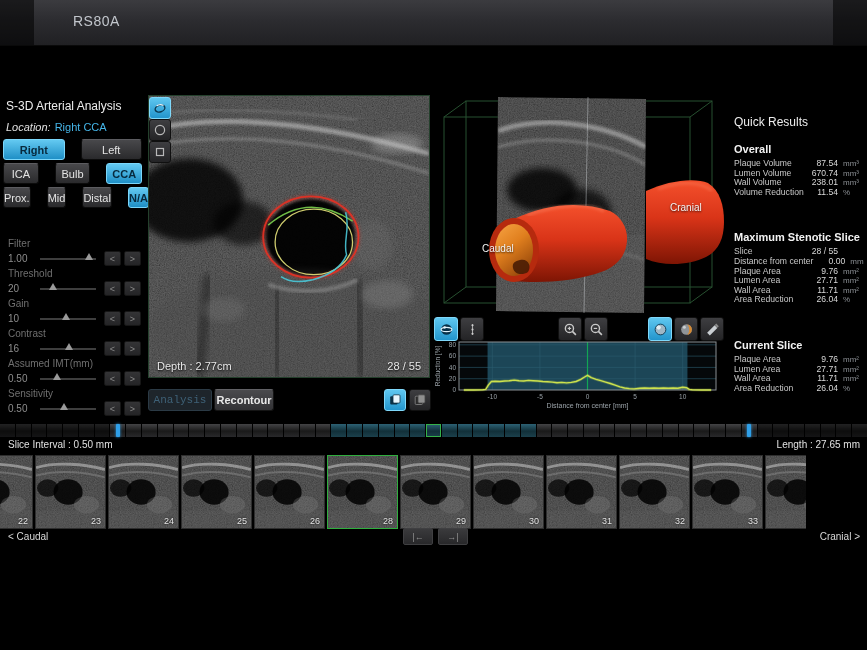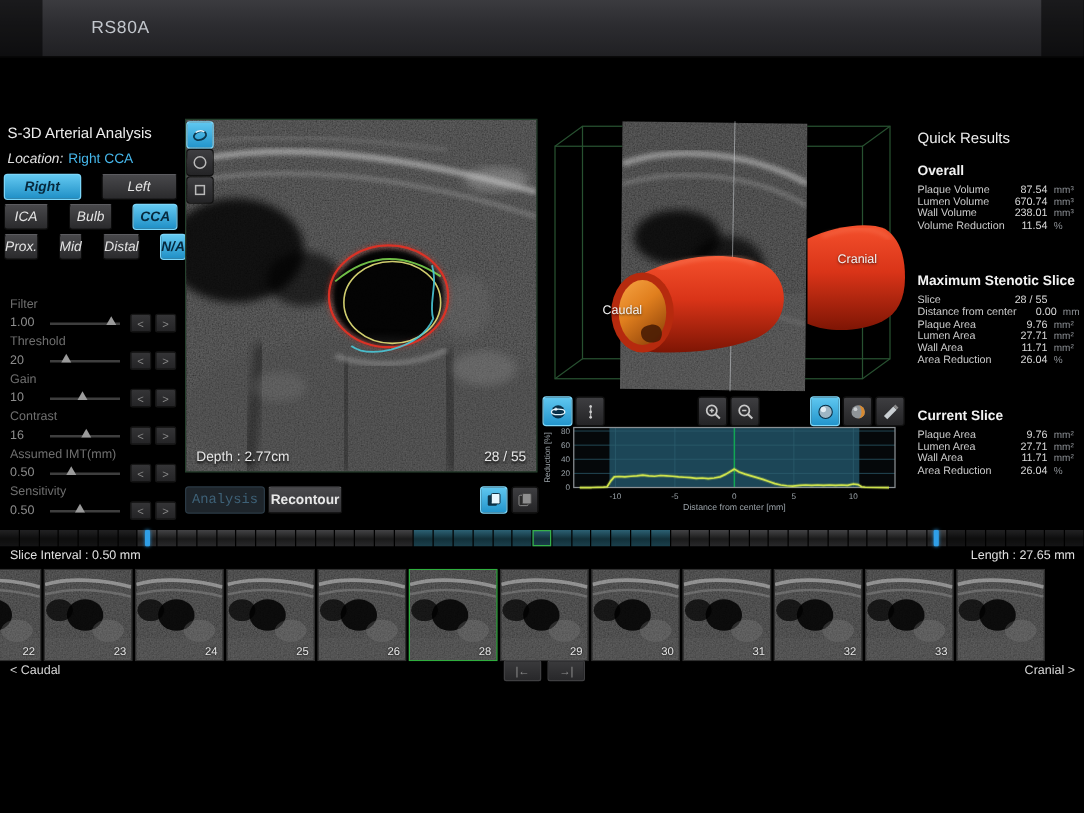--- a/index.html
+++ b/index.html
@@ -14,21 +14,21 @@
   .corner.left{left:0}.corner.right{right:0}
   #app-title{position:absolute;left:73px;top:13px;font-size:14px;font-weight:normal;
     color:#c2c6cc;letter-spacing:.5px;}
 
   
   #left-panel{position:absolute;left:0;top:95px;width:145px;color:#ddd;}
   .panel-title{margin:4px 0 8px 6px;font-size:12px;color:#ededed;}
   .location-row{margin:0 0 6px 6px;font-size:11px;}
   .loc-label{color:#e0e0e0;font-style:italic;}
   .loc-value{color:#45b5e8;margin-left:4px;}
-  .btn-row{display:flex;gap:16px;margin:0 3px 3px 3px;font-style:italic;}
+  .btn-row{display:flex;gap:16px;margin:0 3px 3px 3px;}
   .seg-btn{flex:1;height:19px;display:flex;align-items:center;justify-content:center;
     font-size:11px;color:#e4e4e4;border-radius:3px;cursor:default;
     background:linear-gradient(180deg,#48484b 0%,#2a2a2c 100%);
     border:1px solid #0c0c0c;border-top-color:#5c5c60;}
   .seg-btn.selected{background:linear-gradient(180deg,#63c9f1 0%,#1f8fc6 100%);
     border-color:#7bd6fa;color:#07293d;font-weight:bold;}
   #sliders{margin-top:30px;padding:0 4px 0 8px;}
   .slider-block{height:30px;}
   .slider-label{font-size:10px;color:#6f6f6f;height:12px;line-height:12px;}
   .slider-row{display:flex;align-items:center;height:17px;}
@@ -63,41 +63,41 @@
   .tool-btn{position:absolute;top:317px;width:22px;height:22px;border-radius:3px;
     background:linear-gradient(#3e3e41,#242426);border:1px solid #101010;
     display:flex;align-items:center;justify-content:center;}
 
   
   #chart{position:absolute;left:433px;top:338px;width:289px;height:74px;}
   #chart text{font-family:"Liberation Sans",sans-serif;}
 
   
   #quick-results{position:absolute;left:732px;top:95px;width:133px;}
-  .qr-title{font-size:12px;color:#ededed;margin:8px 0 14px 2px;}
+  .qr-title{font-size:12px;color:#ededed;margin:20px 0 14px 2px;}
   .qr-section{margin-bottom:34px;}
   .qr-sec-title{font-size:11px;font-weight:bold;color:#f2f2f2;margin:0 0 4px 2px;}
   .qr-row{display:flex;align-items:center;line-height:9.6px;font-size:8.6px;padding-left:2px;}
   .qr-label{flex:1;color:#c9c9c9;white-space:nowrap;}
   .qr-val{min-width:32px;text-align:right;color:#d8d8d8;}
   .qr-unit{width:22px;padding-left:5px;color:#8b8f94;font-size:8px;}
 
   
   #mini-strip-wrap{position:absolute;left:0;top:424px;width:867px;height:13px;}
   #mini-strip{display:flex;gap:1px;height:13px;}
   .mini-cell{flex:1;background:linear-gradient(180deg,#434345 0%,#1a1a1a 55%,#29292b 100%);}
   .mini-cell.hl{background:linear-gradient(180deg,#2c6174 0%,#123039 55%,#1b404c 100%);}
   .mini-cell.cur{outline:1px solid #35b14a;outline-offset:-1px;}
   .mini-cell.dim{filter:brightness(.5);}
   .mini-marker{position:absolute;top:0;width:4px;height:13px;background:#2f9fe8;
     border-radius:1px;box-shadow:0 0 3px #2f9fe8;}
   .strip-label{position:absolute;font-size:10px;color:#e0e0e0;}
 
   
-  #filmstrip-wrap{position:absolute;left:0;top:455px;width:867px;height:74px;overflow:hidden;text-align:right;}
+  #filmstrip-wrap{position:absolute;left:0;top:455px;width:806px;height:74px;overflow:hidden;text-align:right;}
   #filmstrip-row{position:absolute;left:-38px;top:0;display:flex;gap:2px;}
   .film-cell{position:relative;width:71px;height:74px;box-sizing:border-box;
     border:1px solid #2e2e2e;background:#101010;flex:0 0 71px;}
   .film-cell.current{border-color:#2fae3e;}
   .film-cell svg{display:block;width:100%;height:100%;}
   .film-num{position:absolute;right:4px;bottom:2px;font-size:9px;color:#e6e6e6;
     text-shadow:0 0 2px #000;}
   .nav-label{position:absolute;font-size:10px;color:#d8d8d8;}
   .pager{position:absolute;top:528px;width:28px;height:15px;border-radius:2px;
     background:linear-gradient(#3a3a3c,#28282a);border:1px solid #3f3f41;

